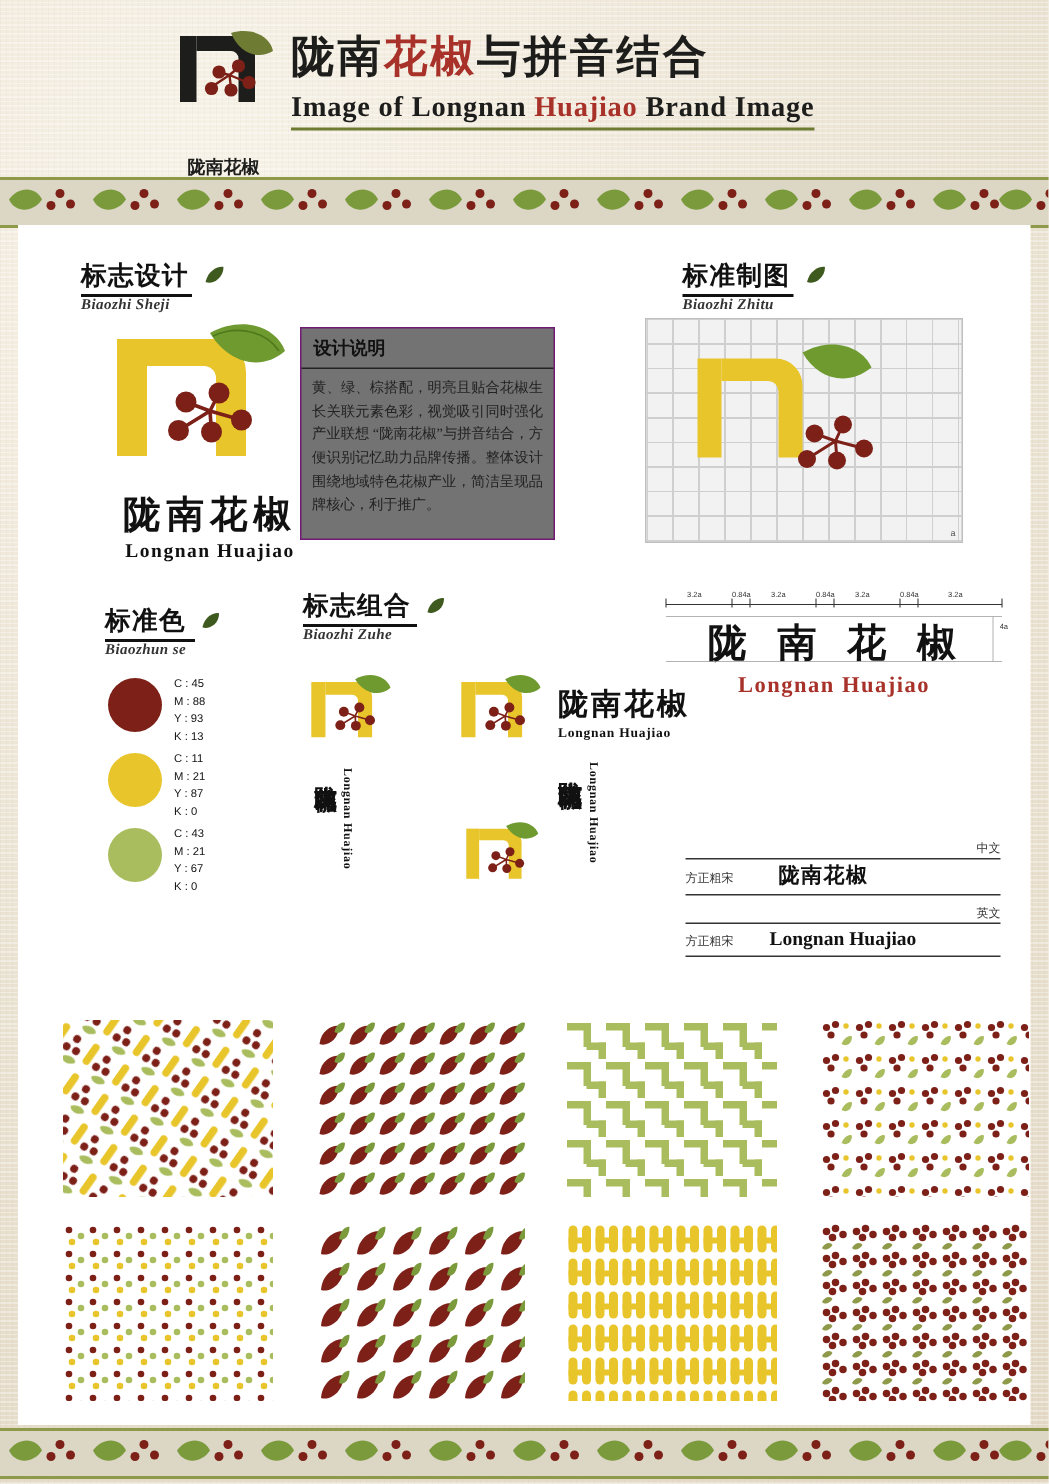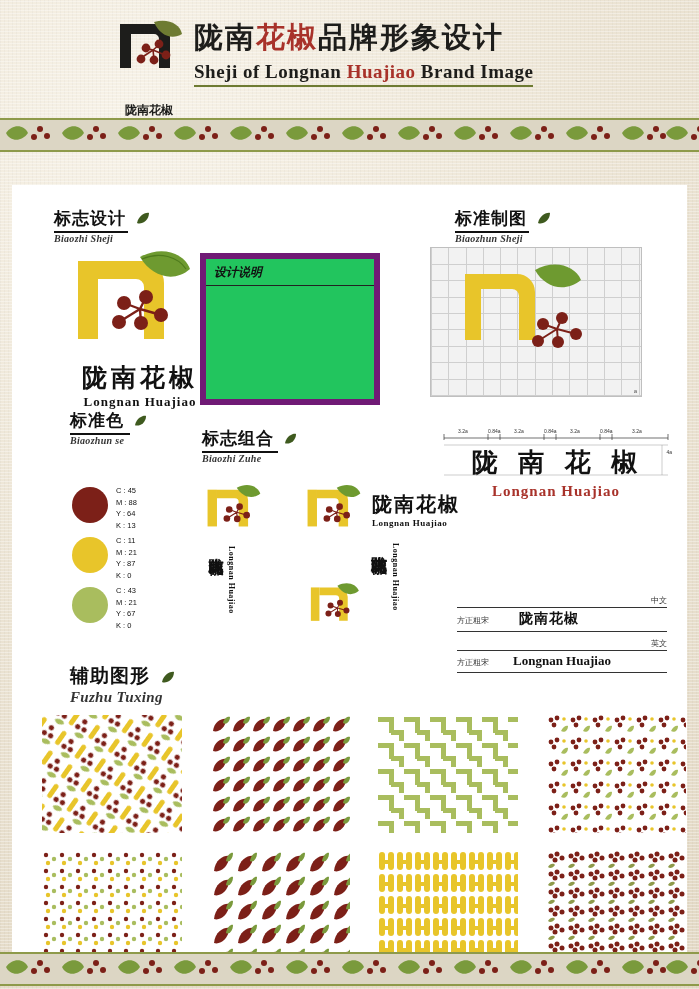--- a/index.html
+++ b/index.html
@@ -61,38 +61,37 @@
     border-top:2px solid #8e9a4a;border-bottom:2px solid #8e9a4a;
     overflow:hidden;
   }
   .band.top{top:118px;}
   .band.bottom{top:952px;}
   .band .motifs{position:absolute;inset:0;display:flex;align-items:center;}
   
   .sheet{
     position:absolute;left:12px;top:150px;width:675px;height:800px;
     background:#ffffff;
-    margin-top:35px;
   }
   
   .sec-title{position:absolute;}
   .sec-cn{
     font-family:"Liberation Serif", serif;
     font-size:17px;font-weight:bold;color:#111;letter-spacing:1px;white-space:nowrap;
   }
   .sec-en{
     font-family:"Liberation Serif", serif;
     font-size:10px;font-weight:bold;font-style:italic;color:#333;letter-spacing:.3px;white-space:nowrap;
   }
   .sec-underline{height:2px;background:#111;margin-top:1px;}
   .leafmark{display:inline-block;vertical-align:middle;margin-left:5px;}
   
   .desc{
     position:absolute;left:200px;top:222px;width:168px;height:140px;
-    border:6px solid #701a75;background:#22c55e;font-style:italic;
+    border:1px solid #701a75;background:#737373;
   }
   .desc h4{
     margin:0;padding:5px 0 4px 8px;font-family:"Liberation Serif", serif;
     font-size:12px;font-weight:bold;color:#111;border-bottom:1px solid #222;
   }
   .desc p{
     margin:0;padding:6px 7px;font-family:"Liberation Serif", serif;
     font-size:9.5px;line-height:1.65;color:#222;text-align:justify;
   }
   
@@ -160,24 +159,24 @@
               <circle cx="44" cy="46" r="4.4"></circle>
             <circle cx="31" cy="45" r="4.4"></circle>
             <path d="M43 36 l-8 -2 M43 36 l6 -5 M43 36 l12 5 M43 36 l1 9 M43 36 l-12 8" stroke="#7c2018" stroke-width="1.6" fill="none"></path>
           </g>
         </svg>
         <div class="hdr-sub-cn">陇南花椒</div>
         <div class="hdr-sub-en">Longnan Huajiao</div>
       </div>
       <div class="hdr-text">
         <div class="hdr-cn">
-          <span>陇南</span><span class="red">花椒</span><span>品牌形象设计</span>
+          <span>陇南</span><span class="red">花椒</span><span>与拼音结合</span>
         </div>
         <div class="hdr-en">
-          <span>Sheji of Longnan </span><span class="red">Huajiao</span><span> Brand Image</span>
+          <span>Image of Longnan </span><span class="red">Huajiao</span><span> Brand Image</span>
         </div>
       </div>
     </div>
   </div>
 
   <div class="band top">
     <svg class="motifs" width="699" height="26" viewBox="0 0 699 26" preserveAspectRatio="none">
       <g>
         <g id="m">
           <path d="M6 13 C12 4 24 4 28 13 C22 22 10 22 6 13 Z" fill="#7a9a3c"></path>
@@ -232,70 +231,71 @@
         </g>
       </svg>
     </div>
     <div style="position:absolute;left:48px;top:176px;width:160px;text-align:center;">
       <div class="logo-cn-main">陇南花椒</div>
       <div class="logo-en-main">Longnan Huajiao</div>
     </div>
 
     <div class="desc" style="left:188px;top:68px;">
       <h4>设计说明</h4>
+      <p>黄、绿、棕搭配，明亮且贴合花椒生长关联元素色彩，视觉吸引同时强化产业联想 “陇南花椒”与拼音结合，方便识别记忆助力品牌传播。整体设计围绕地域特色花椒产业，简洁呈现品牌核心，利于推广。</p>
     </div>
 
     <div class="sec-title" style="left:443px;top:22px;">
       <div class="sec-cn">
         <span>标准制图</span>
         <span class="leafmark">
           <svg width="14" height="13" viewBox="0 0 14 13">
               <path d="M1 11 C3 2 11 0 13 1 C13 9 5 13 1 11 Z" fill="#3f5a1f"></path>
             </svg>
         </span>
       </div>
       <div class="sec-underline" style="width:74px;"></div>
-      <div class="sec-en">Biaozhun Sheji</div>
+      <div class="sec-en">Biaozhi Zhitu</div>
     </div>
 
     <div class="grid-box" style="left:418px;top:62px;width:210px;height:148px;">
       <svg width="210" height="148" viewBox="0 0 210 148" style="position:absolute;left:0;top:0;">
         <path d="M34 26 h16 v66 h-16 z" fill="#e8c52a"></path>
         <path d="M50 26 h36 a18 18 0 0 1 18 18 v48 h-16 v-44 a7 7 0 0 0 -7 -7 h-31 z" fill="#e8c52a"></path>
         <path d="M104 22 C124 11 144 18 150 32 C134 45 114 40 104 22 Z" fill="#6e9a30"></path>
         <g fill="#7c2018">
           <circle cx="112" cy="76" r="6"></circle>
             <circle cx="131" cy="70" r="6"></circle>
           <circle cx="145" cy="86" r="6"></circle>
             <circle cx="127" cy="94" r="6"></circle>
           <circle cx="107" cy="93" r="6"></circle>
           <path d="M126 81 l-14 -5 M126 81 l5 -11 M126 81 l19 5 M126 81 l1 13 M126 81 l-19 12" stroke="#7c2018" stroke-width="2" fill="none"></path>
         </g>
       </svg>
       <div style="position:absolute;right:4px;bottom:2px;font-size:6px;color:#555;">a</div>
     </div>
 
-    <div class="sec-title" style="left:58px;top:224px;">
+    <div class="sec-title" style="left:58px;top:252px;">
       <div class="sec-cn">
         <span>标准色</span>
         <span class="leafmark">
           <svg width="13" height="12" viewBox="0 0 14 13">
               <path d="M1 11 C3 2 11 0 13 1 C13 9 5 13 1 11 Z" fill="#3f5a1f"></path>
             </svg>
         </span>
       </div>
       <div class="sec-underline" style="width:60px;"></div>
       <div class="sec-en">Biaozhun se</div>
     </div>
 
     <div>
       <div class="swatch" style="left:60px;top:302px;background:#7c2018;"></div>
       <div class="swatch-txt" style="left:104px;top:300px;">C : 45
 M : 88
-Y : 64
+Y : 93
 K : 13</div>
     </div>
     <div>
       <div class="swatch" style="left:60px;top:352px;background:#e8c52a;"></div>
       <div class="swatch-txt" style="left:104px;top:350px;">C : 11
 M : 21
 Y : 87
 K : 0</div>
     </div>
     <div>
@@ -425,31 +425,20 @@
       <div class="hr-thin" style="margin:3px 0 6px;"></div>
       <div class="font-lbl">英文</div>
       <div class="hr-thin" style="margin:1px 0 2px;"></div>
       <div style="display:flex;align-items:baseline;">
         <div class="font-sub">方正粗宋</div>
         <div class="font-samp-en" style="margin-left:24px;">Longnan Huajiao</div>
       </div>
       <div class="hr-thin" style="margin:3px 0 0;"></div>
     </div>
 
-    <div class="sec-title" style="left:58px;top:478px;">
-      <div class="sec-cn" style="font-size:19px;">
-        <span>辅助图形</span>
-        <span class="leafmark">
-          <svg width="14" height="13" viewBox="0 0 14 13">
-              <path d="M1 11 C3 2 11 0 13 1 C13 9 5 13 1 11 Z" fill="#3f5a1f"></path>
-            </svg>
-        </span>
-      </div>
-      <div class="sec-en" style="font-size:15px;">Fuzhu Tuxing</div>
-    </div>
 
     <div class="tile" style="left:30px;top:530px;">
       <svg width="140" height="118" viewBox="0 0 140 118">
         <defs>
           <pattern id="p1" width="24" height="24" patternUnits="userSpaceOnUse" patternTransform="rotate(35)">
             <rect x="2" y="0" width="5" height="16" rx="2.5" fill="#e8c52a"></rect>
             <circle cx="15" cy="5" r="2.6" fill="#7c2018"></circle>
             <circle cx="19" cy="12" r="2.6" fill="#7c2018"></circle>
             <circle cx="12" cy="13" r="2.6" fill="#7c2018"></circle>
             <path d="M13 20 C16 16 22 16 23 19 C20 23 15 23 13 20Z" fill="#a9bd5e"></path>

